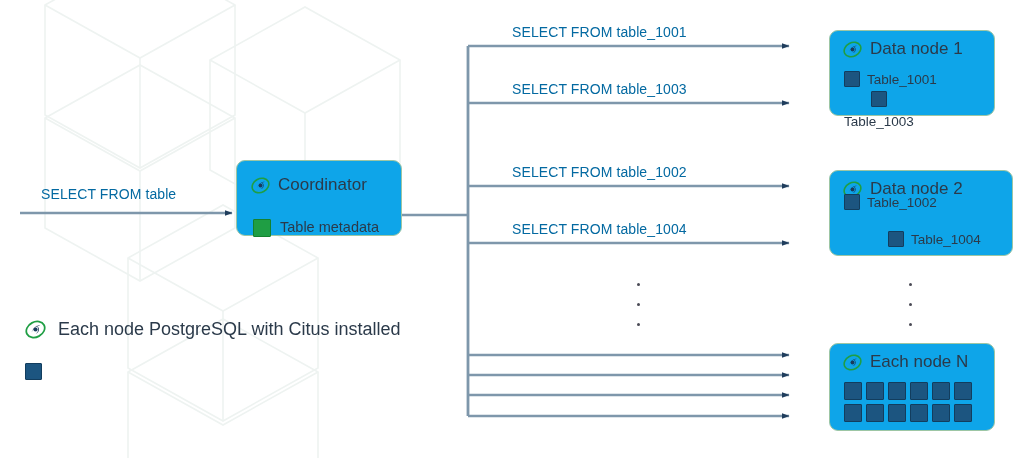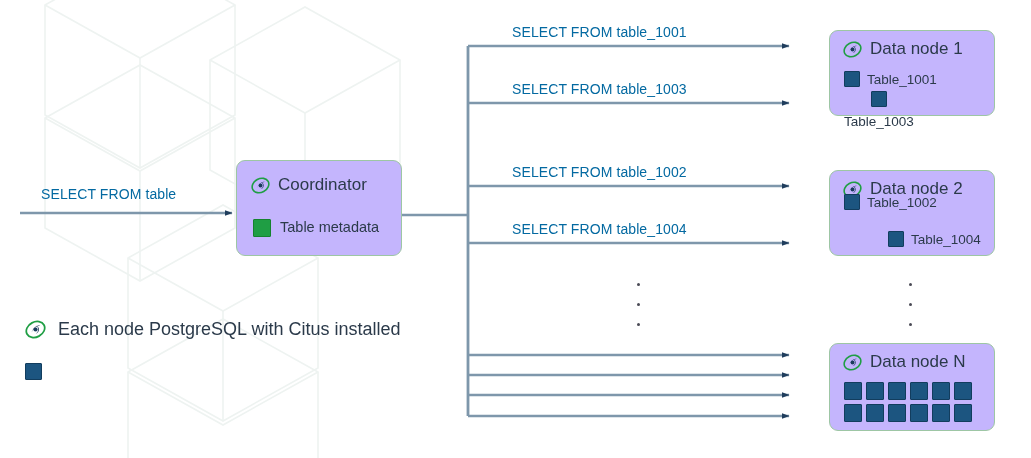--- a/index.html
+++ b/index.html
@@ -40,21 +40,21 @@
     white-space: nowrap;
     letter-spacing: 0.1px;
   }
 
   
   .node-box {
     position: absolute;
     box-sizing: border-box;
     border: 1.6px solid #9dc6a4;
     border-radius: 9px;
-    background: #c4b5fd;
+    background: #0ea5e9;
   }
 
   .node-head {
     position: absolute;
     display: flex;
     align-items: center;
     gap: 8px;
   }
   .node-title {
     font-size: 17px;
@@ -204,21 +204,21 @@
 
       <line x1="468" y1="355" x2="789" y2="355" marker-end="url(#ah)"></line>
       <line x1="468" y1="375" x2="789" y2="375" marker-end="url(#ah)"></line>
       <line x1="468" y1="395" x2="789" y2="395" marker-end="url(#ah)"></line>
       <line x1="468" y1="416" x2="789" y2="416" marker-end="url(#ah)"></line>
     </g>
   </svg>
 
   <div class="arrow-label" style="left:41px; top:186px;">SELECT FROM table</div>
 
-  <div class="node-box" style="left:236px; top:160px; width:166px; height:96px;">
+  <div class="node-box" style="left:236px; top:160px; width:166px; height:76px;">
     <div class="node-head" style="left:14px; top:14px;">
       <svg class="citus-logo" viewBox="0 0 24 24" xmlns="http://www.w3.org/2000/svg">
         <ellipse cx="12" cy="12" rx="11" ry="8.6" fill="none" stroke="#1f9e44" stroke-width="2" transform="rotate(-28 12 12)"></ellipse>
         <path d="M7.4 15.6 C9 11.2 13.6 7.4 17.4 7.6 C14.2 6.6 9.6 9.4 7.4 15.6 Z" fill="#1a3b5c"></path>
         <path d="M12 7.4 C14.4 8 16 9.8 16 11.9 C16 14.4 14.2 16.3 12 16.5
                  C13.9 16.0 15.1 14.1 15.1 12.0 C15.1 9.9 13.9 8.0 12 7.4 Z" fill="#1a3b5c"></path>
         <circle cx="12" cy="12" r="2.4" fill="#1a3b5c"></circle>
       </svg>
       <span class="node-title">Coordinator</span>
     </div>
@@ -259,21 +259,21 @@
     <div class="tbl-row" style="left:14px; top:40px;">
       <span class="sq sq-shard" style="width:16px;height:16px;box-sizing:border-box;"></span>
       <span class="tbl-label">Table_1001</span>
     </div>
     <div class="tbl-row" style="left:14px; top:60px;flex-direction:column;">
       <span class="sq sq-shard" style="width:16px;height:16px;box-sizing:border-box;"></span>
       <span class="tbl-label">Table_1003</span>
     </div>
   </div>
 
-  <div class="node-box" style="left:829px; top:170px; width:166px; height:86px;text-decoration:underline;">
+  <div class="node-box" style="left:829px; top:170px; width:184px; height:86px;text-decoration:underline;">
     <div class="node-head" style="left:13px; top:8px;">
       <svg class="citus-logo" viewBox="0 0 24 24" xmlns="http://www.w3.org/2000/svg">
         <ellipse cx="12" cy="12" rx="11" ry="8.6" fill="none" stroke="#1f9e44" stroke-width="2" transform="rotate(-28 12 12)"></ellipse>
         <path d="M7.4 15.6 C9 11.2 13.6 7.4 17.4 7.6 C14.2 6.6 9.6 9.4 7.4 15.6 Z" fill="#1a3b5c"></path>
         <path d="M12 7.4 C14.4 8 16 9.8 16 11.9 C16 14.4 14.2 16.3 12 16.5
                  C13.9 16.0 15.1 14.1 15.1 12.0 C15.1 9.9 13.9 8.0 12 7.4 Z" fill="#1a3b5c"></path>
         <circle cx="12" cy="12" r="2.4" fill="#1a3b5c"></circle>
       </svg>
       <span class="node-title">Data node 2</span>
     </div>
@@ -289,21 +289,21 @@
 
   <div class="node-box" style="left:829px; top:343px; width:166px; height:88px;">
     <div class="node-head" style="left:13px; top:8px;">
       <svg class="citus-logo" viewBox="0 0 24 24" xmlns="http://www.w3.org/2000/svg">
         <ellipse cx="12" cy="12" rx="11" ry="8.6" fill="none" stroke="#1f9e44" stroke-width="2" transform="rotate(-28 12 12)"></ellipse>
         <path d="M7.4 15.6 C9 11.2 13.6 7.4 17.4 7.6 C14.2 6.6 9.6 9.4 7.4 15.6 Z" fill="#1a3b5c"></path>
         <path d="M12 7.4 C14.4 8 16 9.8 16 11.9 C16 14.4 14.2 16.3 12 16.5
                  C13.9 16.0 15.1 14.1 15.1 12.0 C15.1 9.9 13.9 8.0 12 7.4 Z" fill="#1a3b5c"></path>
         <circle cx="12" cy="12" r="2.4" fill="#1a3b5c"></circle>
       </svg>
-      <span class="node-title">Data node N</span>
+      <span class="node-title">Each node N</span>
     </div>
     <div class="shard-grid" style="left:14px; top:38px;">
       <span class="sq sq-shard"></span>
       <span class="sq sq-shard"></span>
       <span class="sq sq-shard"></span>
       <span class="sq sq-shard"></span>
       <span class="sq sq-shard"></span>
       <span class="sq sq-shard"></span>
       <span class="sq sq-shard"></span>
       <span class="sq sq-shard"></span>

